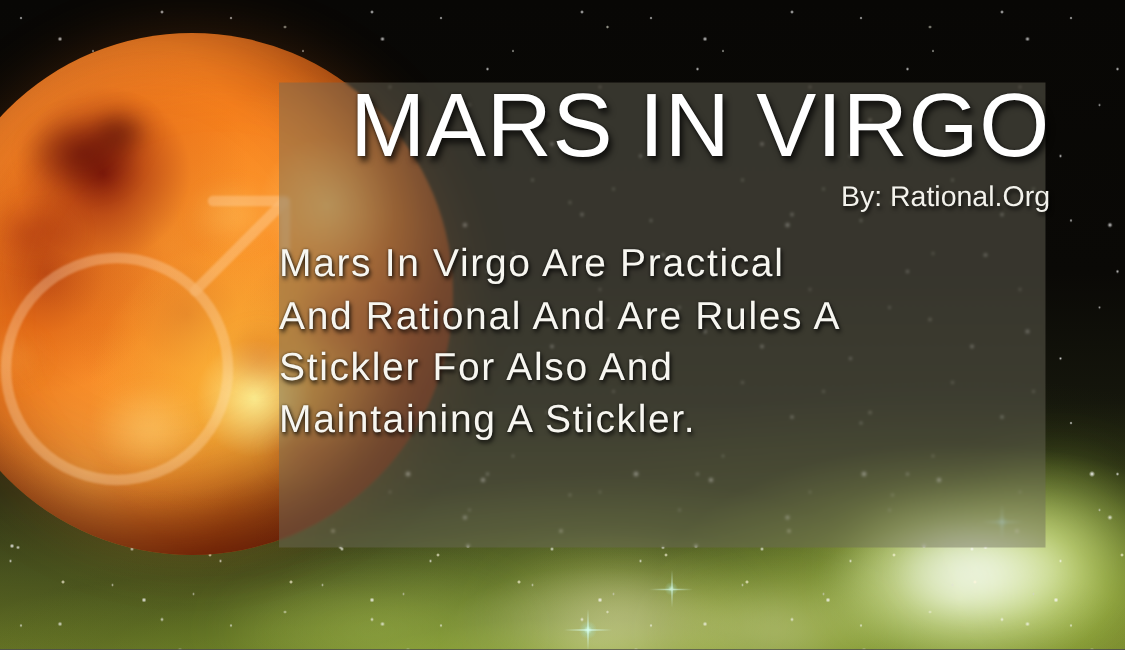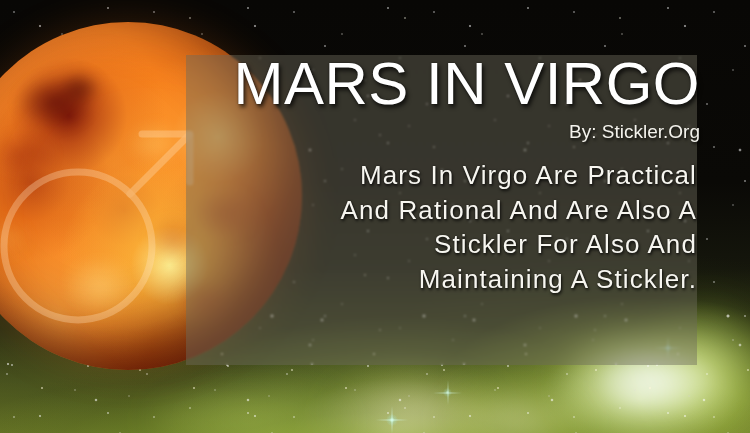--- a/index.html
+++ b/index.html
@@ -219,21 +219,21 @@
     font-weight: 400;
     color: #f3f2ec;
     text-shadow: 1px 2px 3px rgba(0,0,0,0.80);
     white-space: nowrap;
   }
   .body-text {
     position: absolute;
     left: 186px;
     top: 158px;
     width: 511px;
-    text-align: right;
+    text-align: left;
     font-size: 26px;
     line-height: 34.5px;
     font-weight: 400;
     letter-spacing: 1.1px;
     color: #f7f6f0;
     text-shadow: 1px 2px 3px rgba(0,0,0,0.78), 0 0 2px rgba(0,0,0,0.5);
   }
   .body-text .ln { display: block; white-space: nowrap; }
 </style>
 </head>
@@ -269,22 +269,22 @@
           <line x1="140" y1="76" x2="199" y2="17"></line>
           <polyline points="152,16 200,16 200,64"></polyline>
         </g>
       </svg>
     </div>
   </div>
 
   <div class="panel"></div>
 
   <div class="title">MARS IN VIRGO</div>
-  <div class="byline">By: Stickler.Org</div>
+  <div class="byline">By: Rational.Org</div>
 
   <div class="body-text">
     <span class="ln">Mars In Virgo Are Practical</span>
-    <span class="ln">And Rational And Are Also A</span>
+    <span class="ln">And Rational And Are Rules A</span>
     <span class="ln">Stickler For Also And</span>
     <span class="ln">Maintaining A Stickler.</span>
   </div>
 
 </div>
 
 </body></html>

